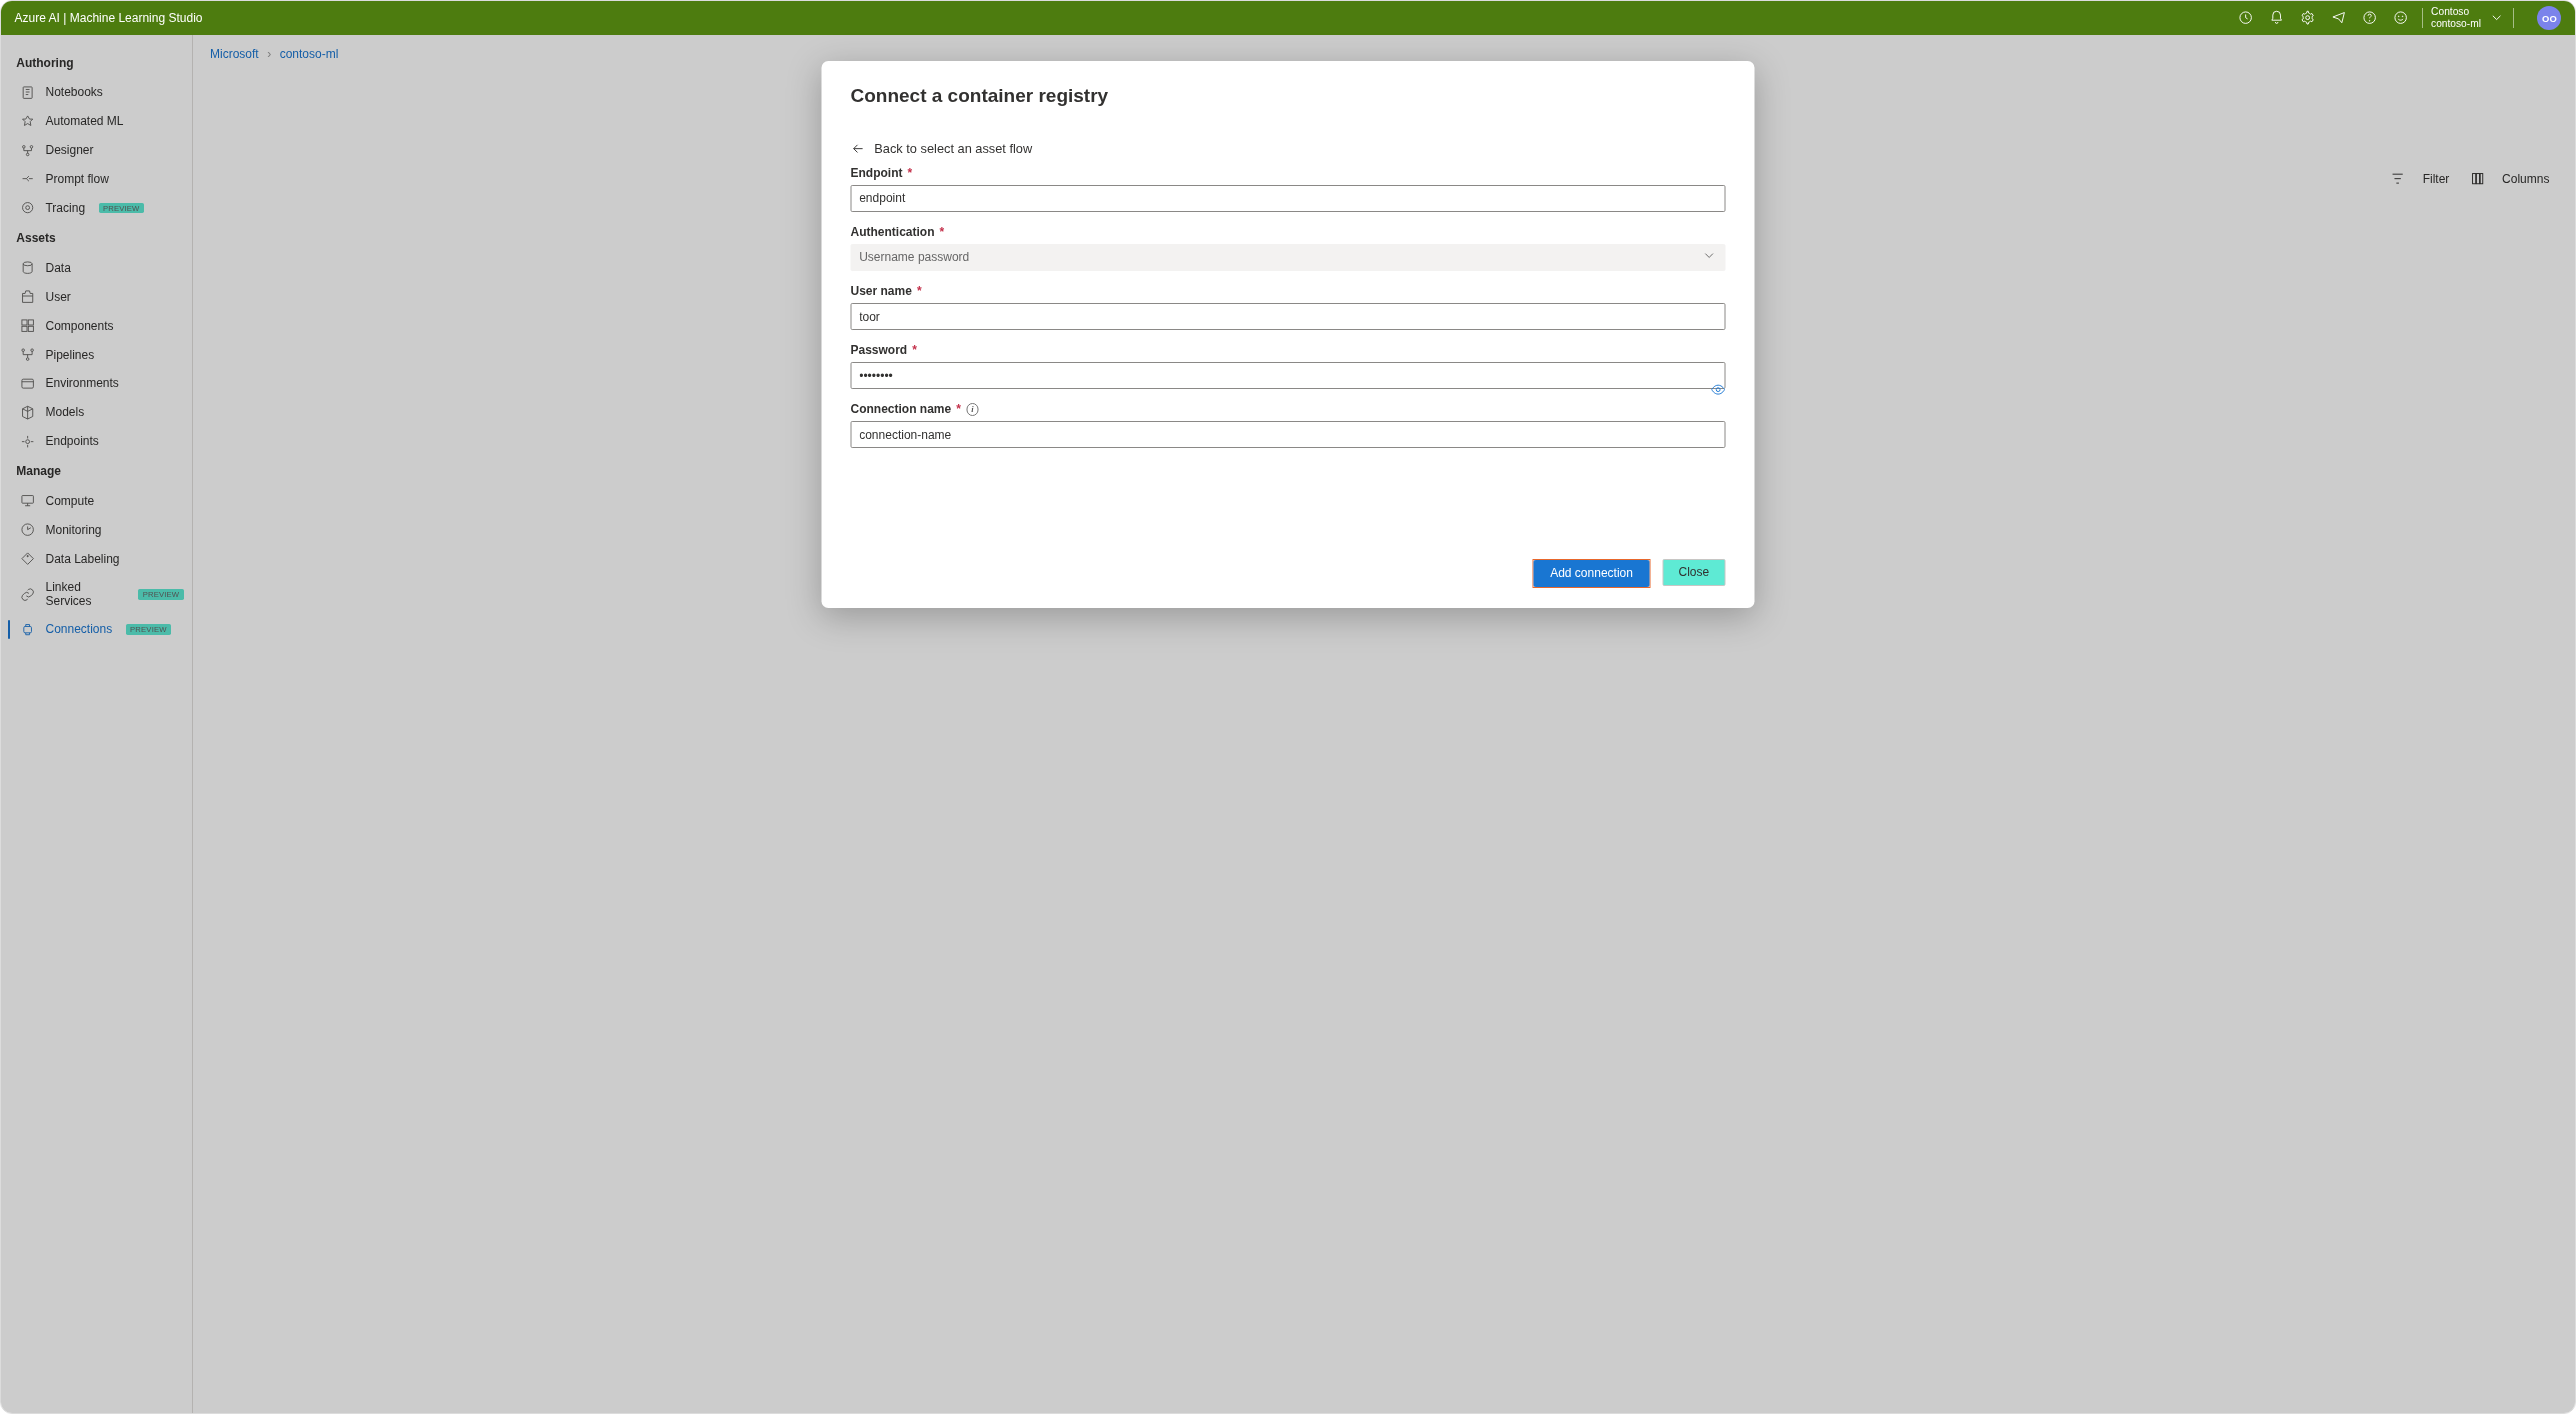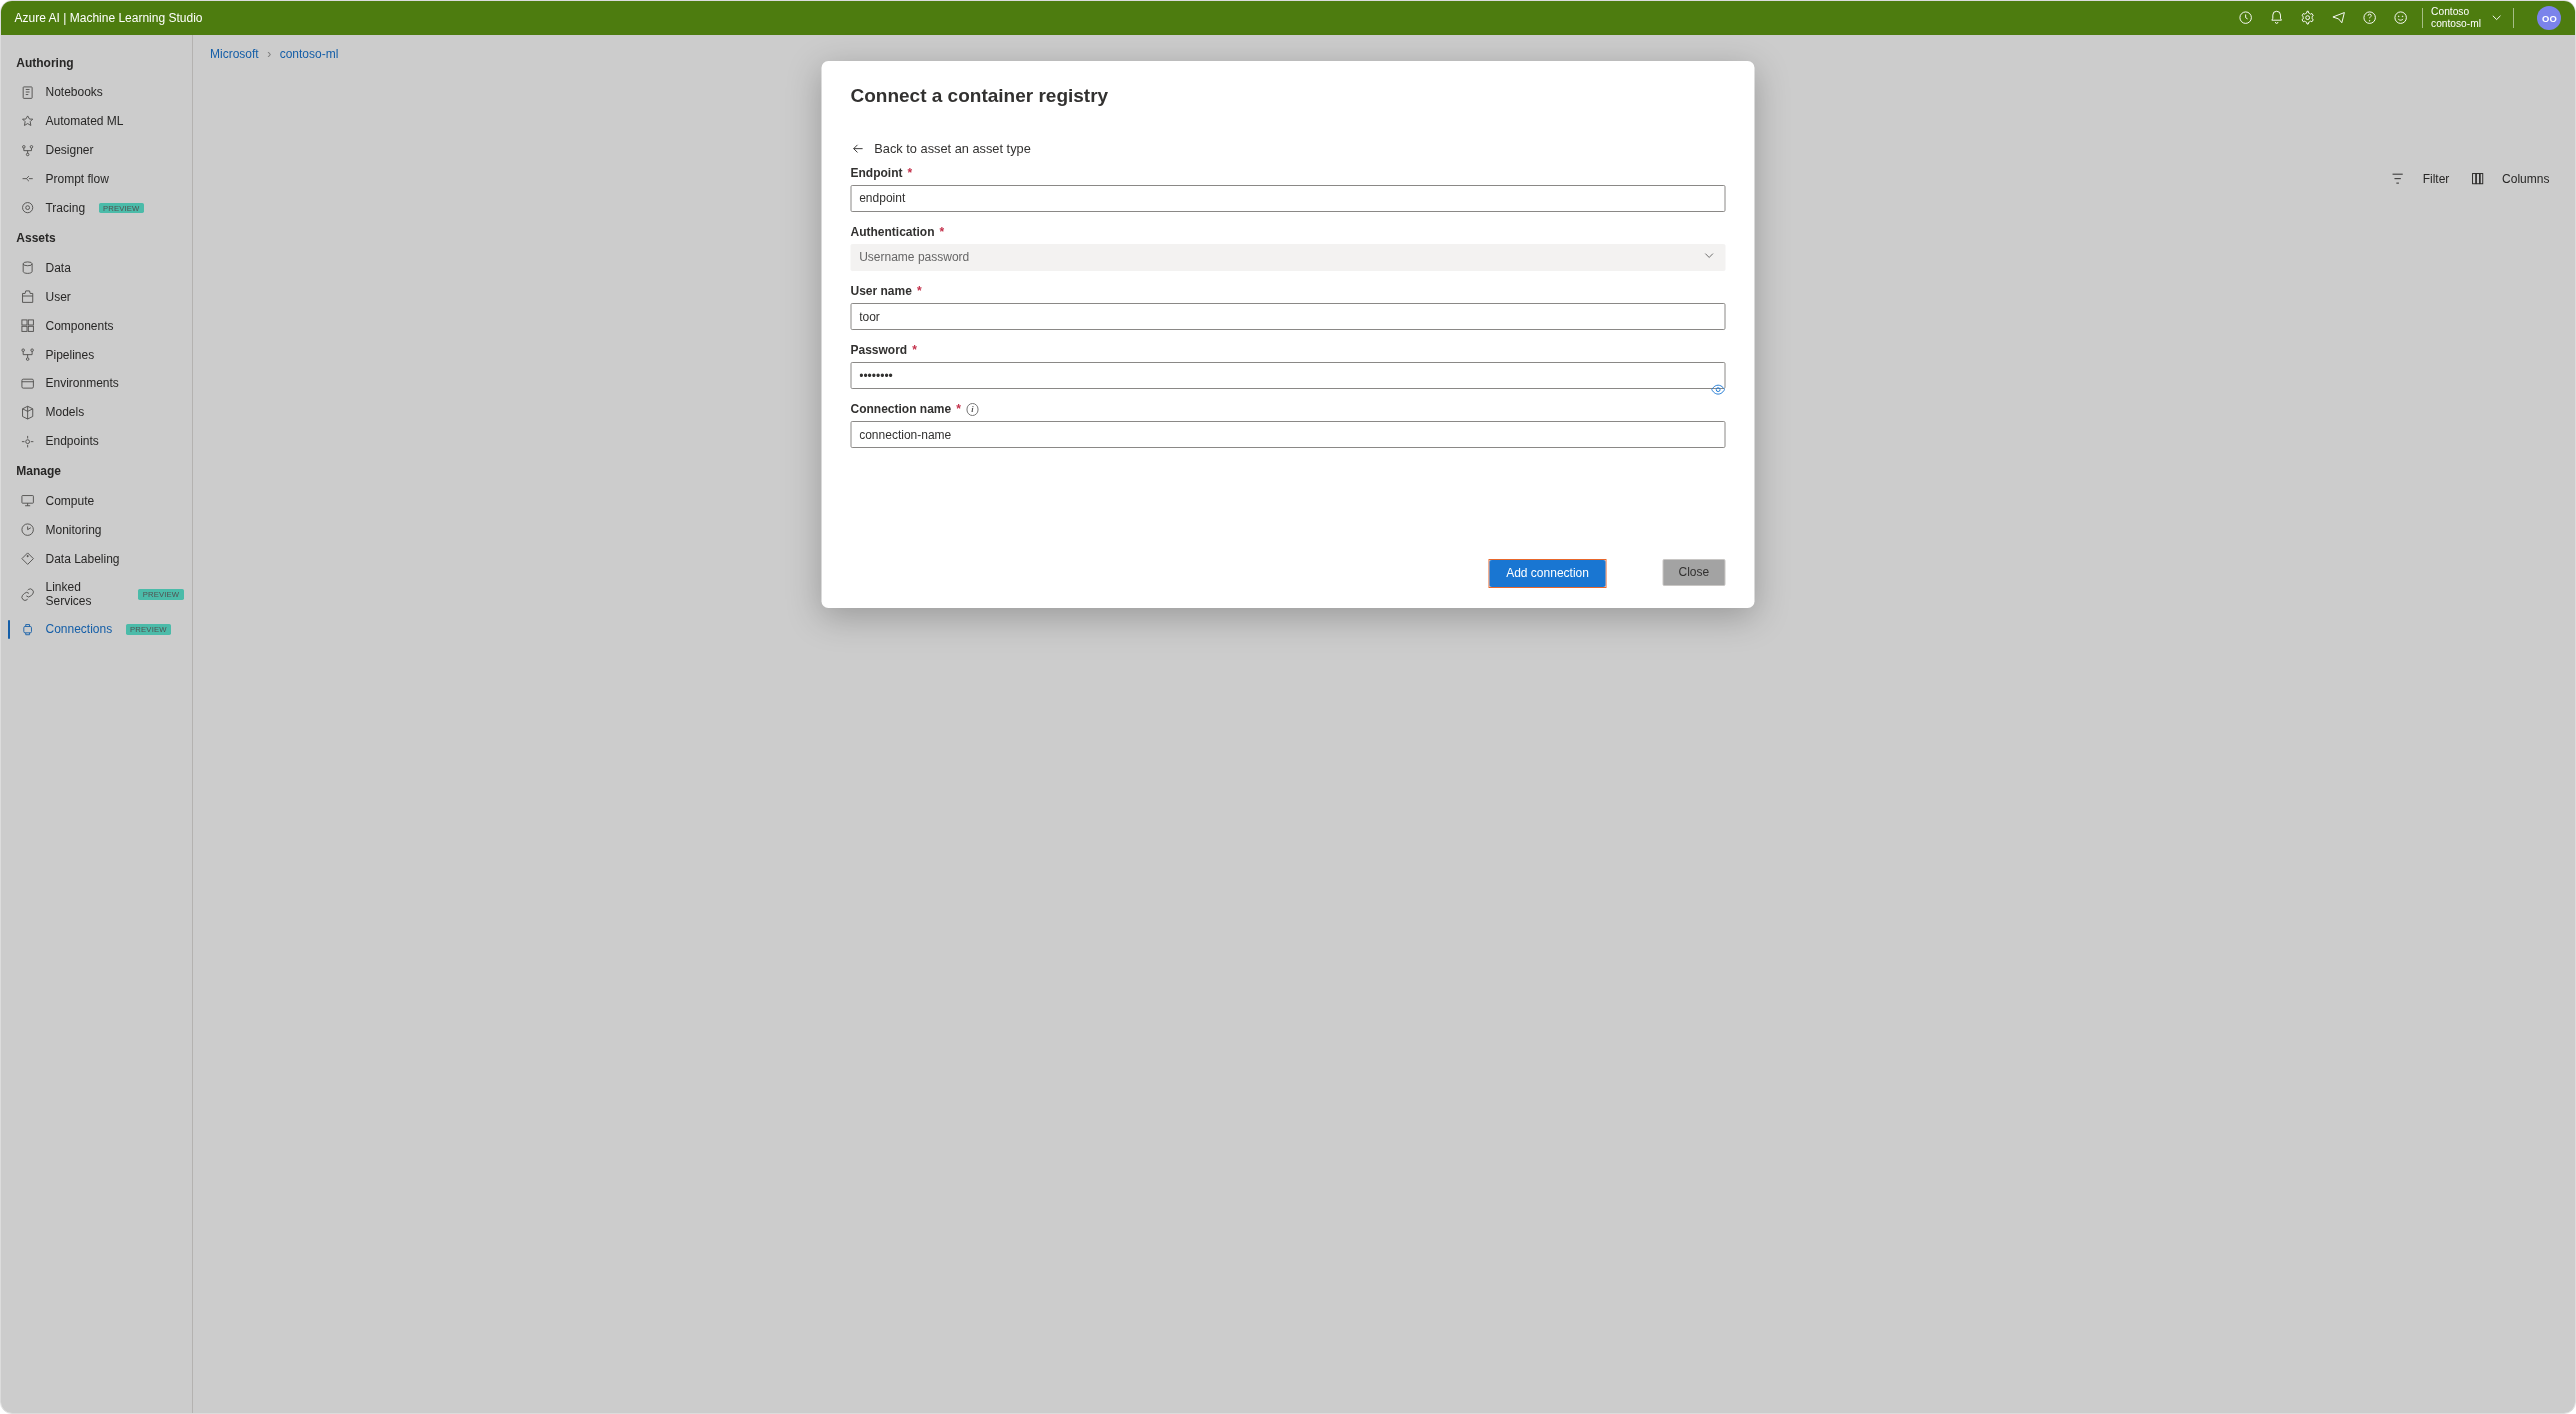--- a/index.html
+++ b/index.html
@@ -52,21 +52,21 @@
   .text-input { width:100%; height:26.4px; border:0.9px solid #8a8886; border-radius:1.7px; padding: 0 7.7px; font-size:12px; background:#fff; color:#323130; }
   .text-input.readonly { background:#f3f2f1; border-color:#f3f2f1; color:#666; }
   .select-wrap { position:relative; }
   .select-caret { position:absolute; right:8.5px; top:50%; transform:translateY(-50%); color:#666; pointer-events:none; }
   .eye-icon { position:absolute; right:0; top:-20.4px; color:#1976d2; }
   .field.rel { position:relative; }
 
   .modal-footer { display:flex; justify-content:flex-end; gap:12px; margin-top: 111px; }
   .btn { height:27px; padding: 0 15.3px; border-radius:1.7px; font-size:12px; cursor:pointer; border:0.9px solid transparent; }
   .btn-primary { background:#1976d2; color:#fff; border-color:#1976d2; }
-  .btn-secondary { background:#a3a3a3; color:#323130; border:0.9px solid #c8c6c4;margin-left:44px; }
+  .btn-secondary { background:#5eead4; color:#323130; border:0.9px solid #c8c6c4; }
   .highlight-box { border:1.7px solid #e8672c; padding:0; border-radius:0; display:inline-block;margin-left:22px; }
 
   .body-frame { position:absolute; inset:0; border-radius:12px; overflow:hidden; border:0.9px solid #dcdcdc; }
 
   svg.ic { width:15.3px; height:15.3px; stroke:currentColor; fill:none; stroke-width:1.5; }
   .topbar svg.ic { width:15.3px; height:15.3px; stroke:#fff; }
 </style>
 </head>
 <body>
 
@@ -322,21 +322,21 @@
 
     <div class="overlay-dim"></div>
 
     <div class="modal">
       <h1 class="modal-title">Connect a container registry</h1>
 
       <div class="back-link">
         <svg class="ic" viewBox="0 0 24 24" style="stroke:#323130">
             <path d="M19 12H5M11 6l-6 6 6 6"></path>
           </svg>
-        <span>Back to asset an asset type</span>
+        <span>Back to select an asset flow</span>
       </div>
 
       <div class="field">
         <div class="field-label">
             <span>Endpoint</span> 
             <span class="req">*</span>
           </div>
         <input class="text-input" type="text" value="endpoint" style="">
       </div>
 

